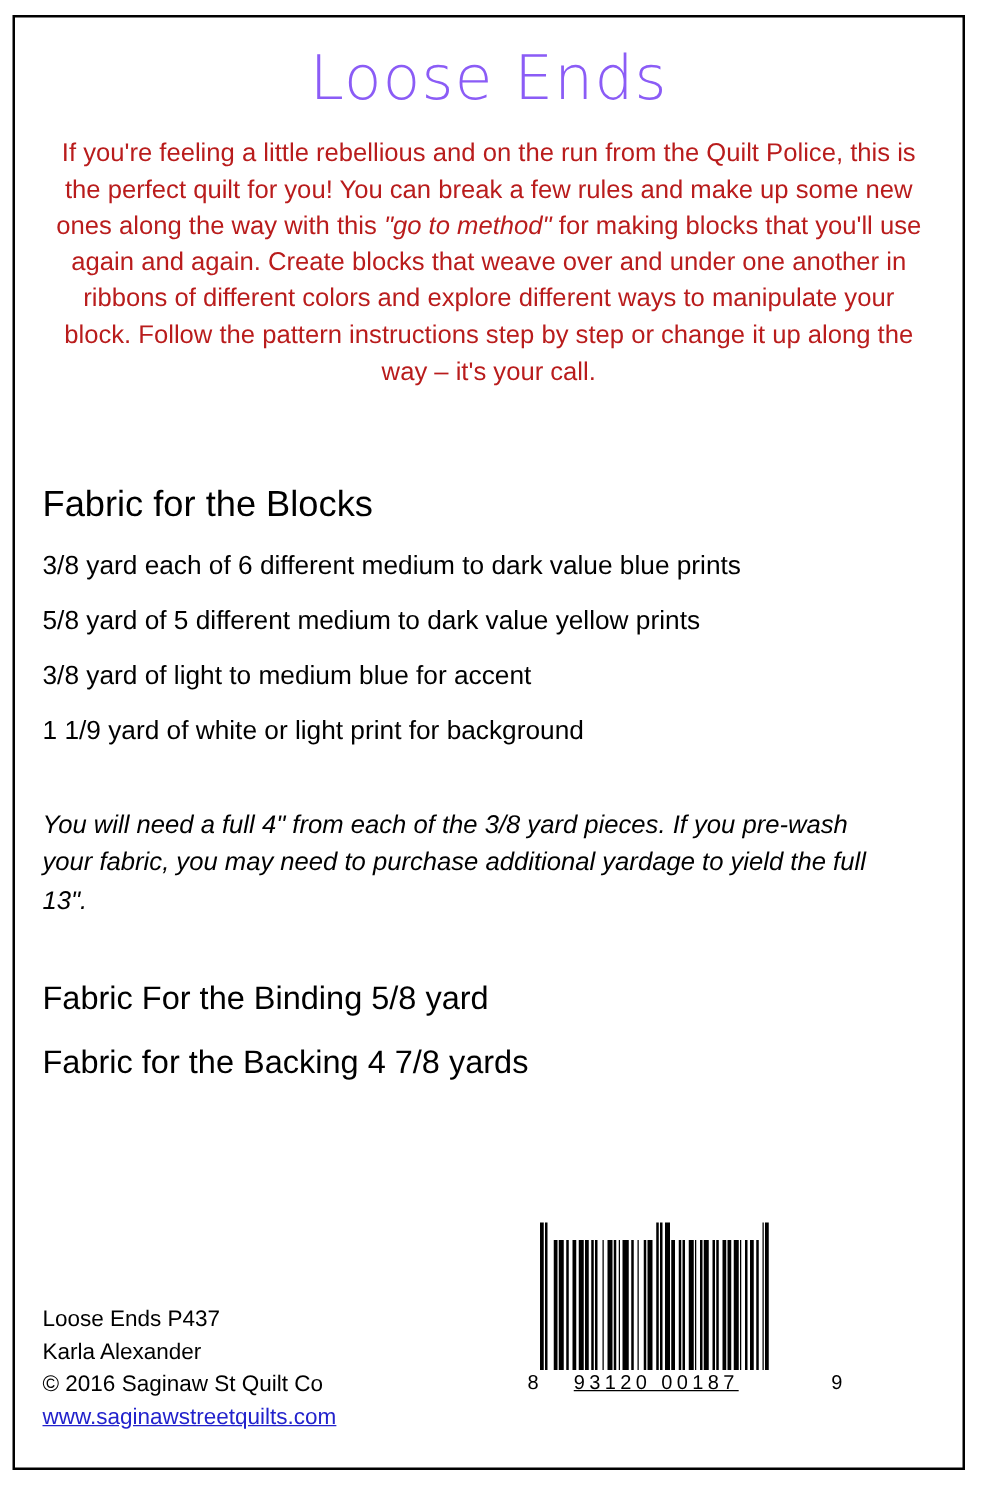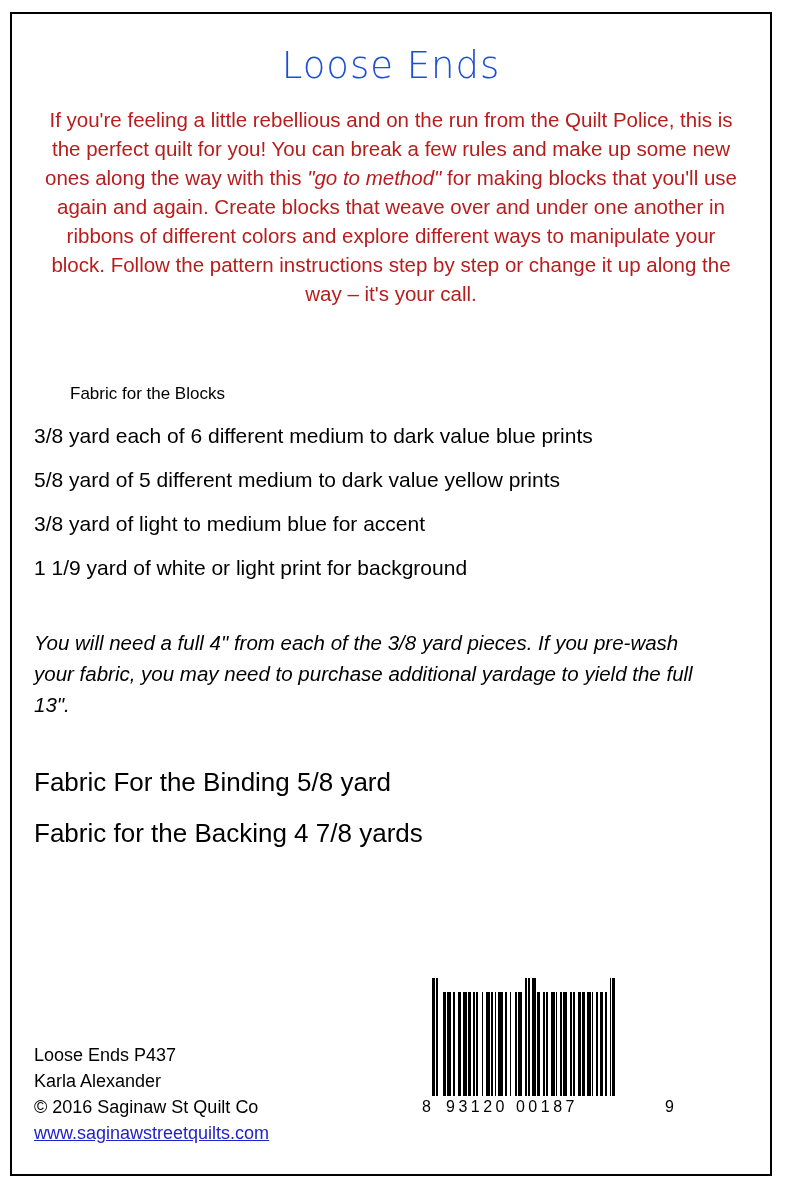--- a/index.html
+++ b/index.html
@@ -31,44 +31,43 @@
     top: 0;
     right: 0;
     bottom: 0;
     padding: 0 14px;
     box-sizing: border-box;
   }
   .title {
     text-align: center;
     font-family: "DejaVu Sans", sans-serif;
     font-weight: 300;
-    font-size: 37px;
+    font-size: 49px;
     letter-spacing: 1px;
-    color: #1d4ed8;
-    margin-top: 32px;
+    color: #8b5cf6;
+    margin-top: 22px;
     line-height: 1.1;
   }
   .intro {
     text-align: center;
     font-size: 20.5px;
     line-height: 1.42;
     margin: 18px 12px 0 12px;
     color: #b91c1c;
   }
   .intro i {
     font-style: italic;
   }
   .fabric-section {
     margin-top: 76px;
     padding-left: 8px;
   }
   .fabric-head {
-    font-size: 17px;
+    font-size: 29px;
     margin-bottom: 20px;
-    margin-left: 36px;
   }
   .fabric-item {
     font-size: 21px;
     margin-bottom: 20px;
   }
   .note {
     margin-top: 48px;
     padding-left: 8px;
     padding-right: 60px;
     font-size: 20.5px;
@@ -118,23 +117,24 @@
     font-size: 16px;
     font-family: "Liberation Sans", sans-serif;
   }
   .bc-left {
     position: absolute;
     left: -10px;
     top: 0;
   }
   .bc-mid {
     position: absolute;
-    left: 14px;
+    left: 27px;
     top: 0;
     letter-spacing: 3.5px;
+    text-decoration: underline;
   }
   .bc-right {
     position: absolute;
     right: -12px;
     top: 0;
   }
 </style>
 </head>
 <body>
 

